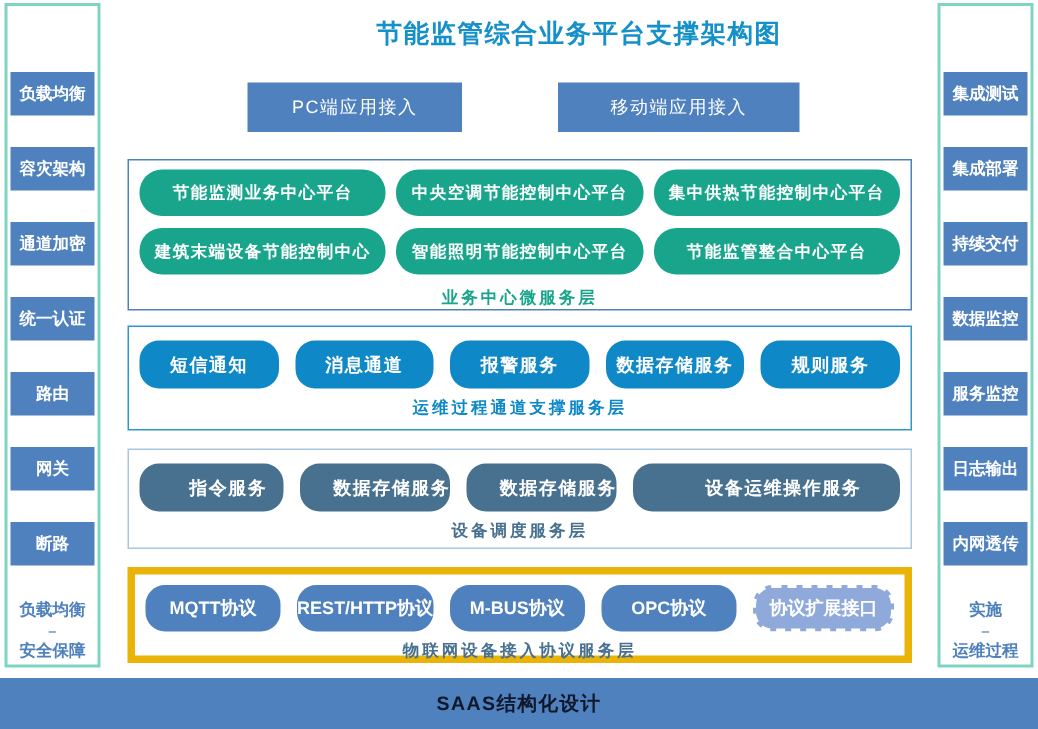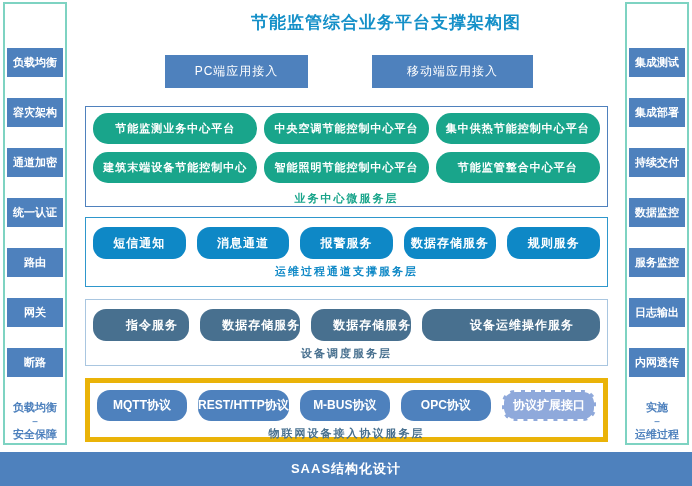--- a/index.html
+++ b/index.html
@@ -53,21 +53,21 @@
   .layer3 .pill { background:var(--slate,#48708f);padding-left:22px; }
   .layer3 .pill.wide { flex:2.1; }
   .layer3 .layer-label { color:var(--slate,#48708f); margin-top:5px; }
 
   .layer4 { top:378px; height:64px; border:5px solid #eab308; padding:7px 7px 0; }
   .layer4 .pill { background:var(--blue,#4e81bd); height:31px; letter-spacing:0; }
   .layer4 .pill.dashed { background:var(--lightblue,#8fa9db); border:2px dashed #fff; }
   .layer4 .layer-label { color:var(--slate,#48708f); margin-top:5px; }
 
   .saas { position:absolute; left:0; top:452px; width:692px; height:34px;
-          background:var(--blue,#4e81bd); color:#ffffff; font-size:13px; font-weight:bold;
+          background:var(--blue,#4e81bd); color:#0f172a; font-size:13px; font-weight:bold;
           display:flex; align-items:center; justify-content:center; letter-spacing:1px; }
 </style>
 </head>
 <body>
 
 <div class="frame">
 
   <div class="title">节能监管综合业务平台支撑架构图</div>
 
   <aside class="side left">

